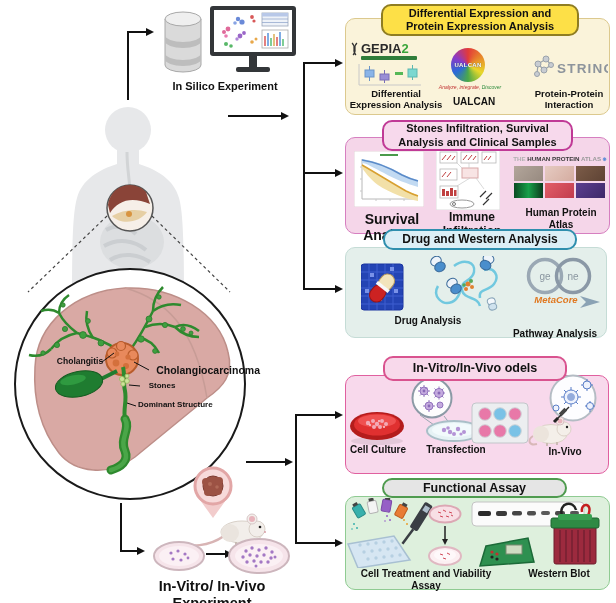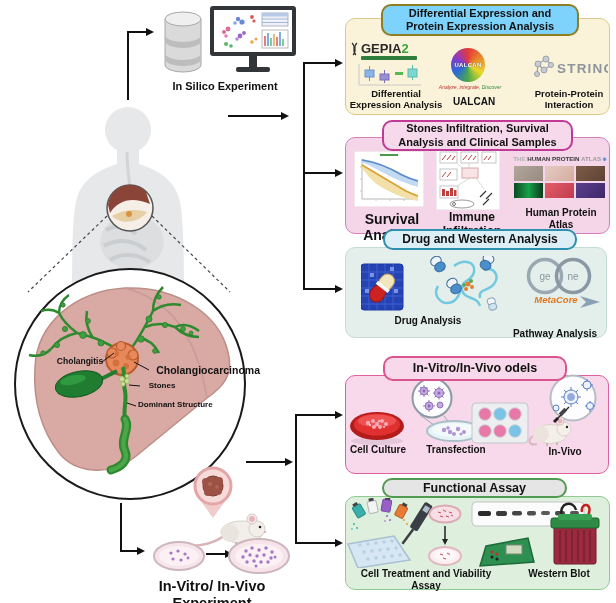--- a/index.html
+++ b/index.html
@@ -241,21 +241,21 @@
       <circle cx="33" cy="27" r="1.7"></circle>
         <circle cx="40" cy="27" r="1.7"></circle>
         <circle cx="47" cy="22" r="1.5"></circle>
         <circle cx="28" cy="31" r="1.5"></circle>
     </g>
   </svg>
 
   <div class="lbl" style="left:122px;top:578px;width:180px;font-size:14.5px">In-Vitro/ In-Vivo Experiment</div>
 
   <div class="panel" style="left:345px;top:18px;width:263px;height:95px;background:#faf3da;border-color:#dcc98e"></div>
-  <div class="phead" style="left:381px;top:4px;width:198px;height:32px;font-size:11px;background:#7dd3fc;border-color:#8f7d22">Differential Expression and Protein Expression Analysis</div>
+  <div class="phead" style="left:381px;top:4px;width:198px;height:32px;font-size:11px;background:#fde047;border-color:#8f7d22">Differential Expression and Protein Expression Analysis</div>
 
   <svg class="abs" style="left:349px;top:40px;z-index:2" width="80" height="50" viewBox="0 0 80 50">
     <path d="M3,3 C8,7 2,11 7,15 M8,3 C3,7 9,11 4,15" stroke="#333" stroke-width="1.2" fill="none"></path>
     <text x="12" y="13" font-size="13" font-weight="bold" fill="#2a2a2a"><tspan>GEPIA</tspan><tspan fill="#3aa63a">2</tspan></text>
     <rect x="12" y="16" width="56" height="4" rx="1" fill="#2f7d3a"></rect>
     <path d="M10,24 V45 H72" stroke="#c8c8c8" stroke-width="1" fill="none"></path>
     <line x1="20.5" y1="26" x2="20.5" y2="41" stroke="#6a94c8"></line>
       <rect x="16" y="30" width="9" height="7" fill="#8ab4e8" stroke="#6a94c8"></rect>
     <line x1="35.5" y1="30" x2="35.5" y2="43" stroke="#7a6eb6"></line>
       <rect x="31" y="34" width="9" height="6" fill="#9a8ed6" stroke="#7a6eb6"></rect>

